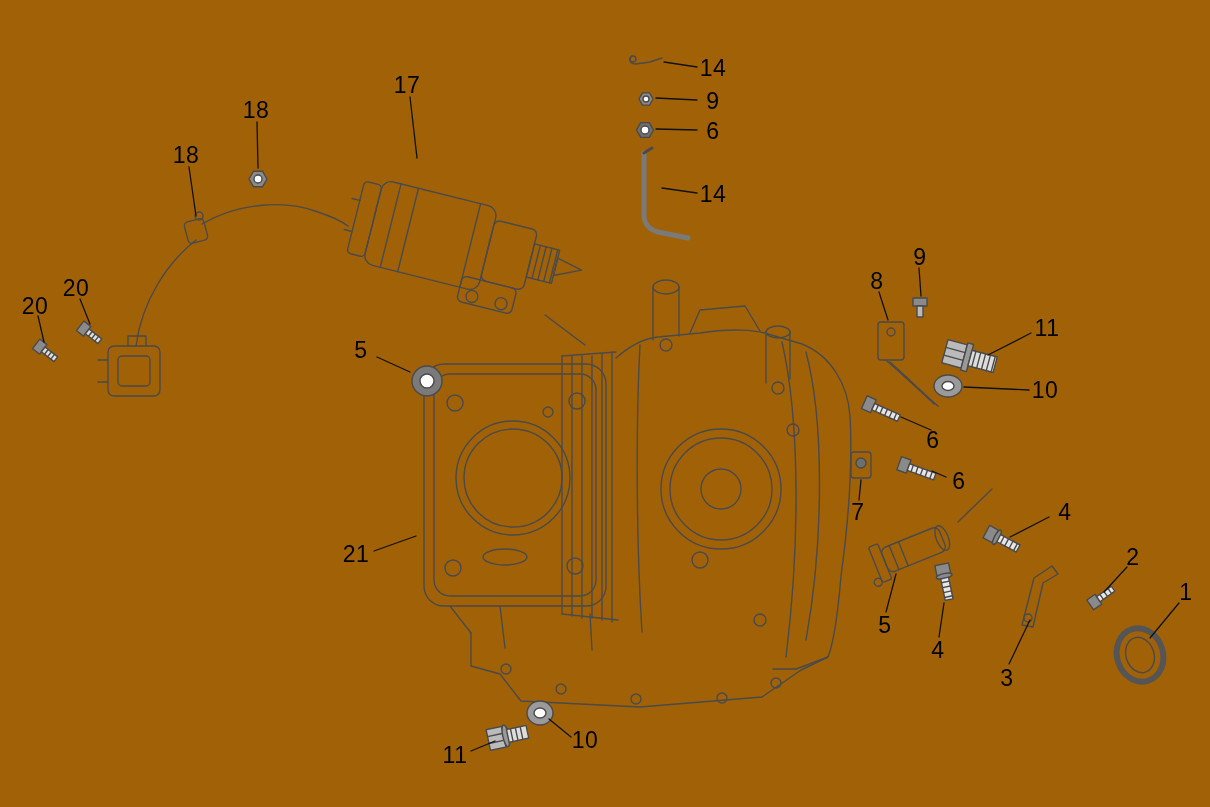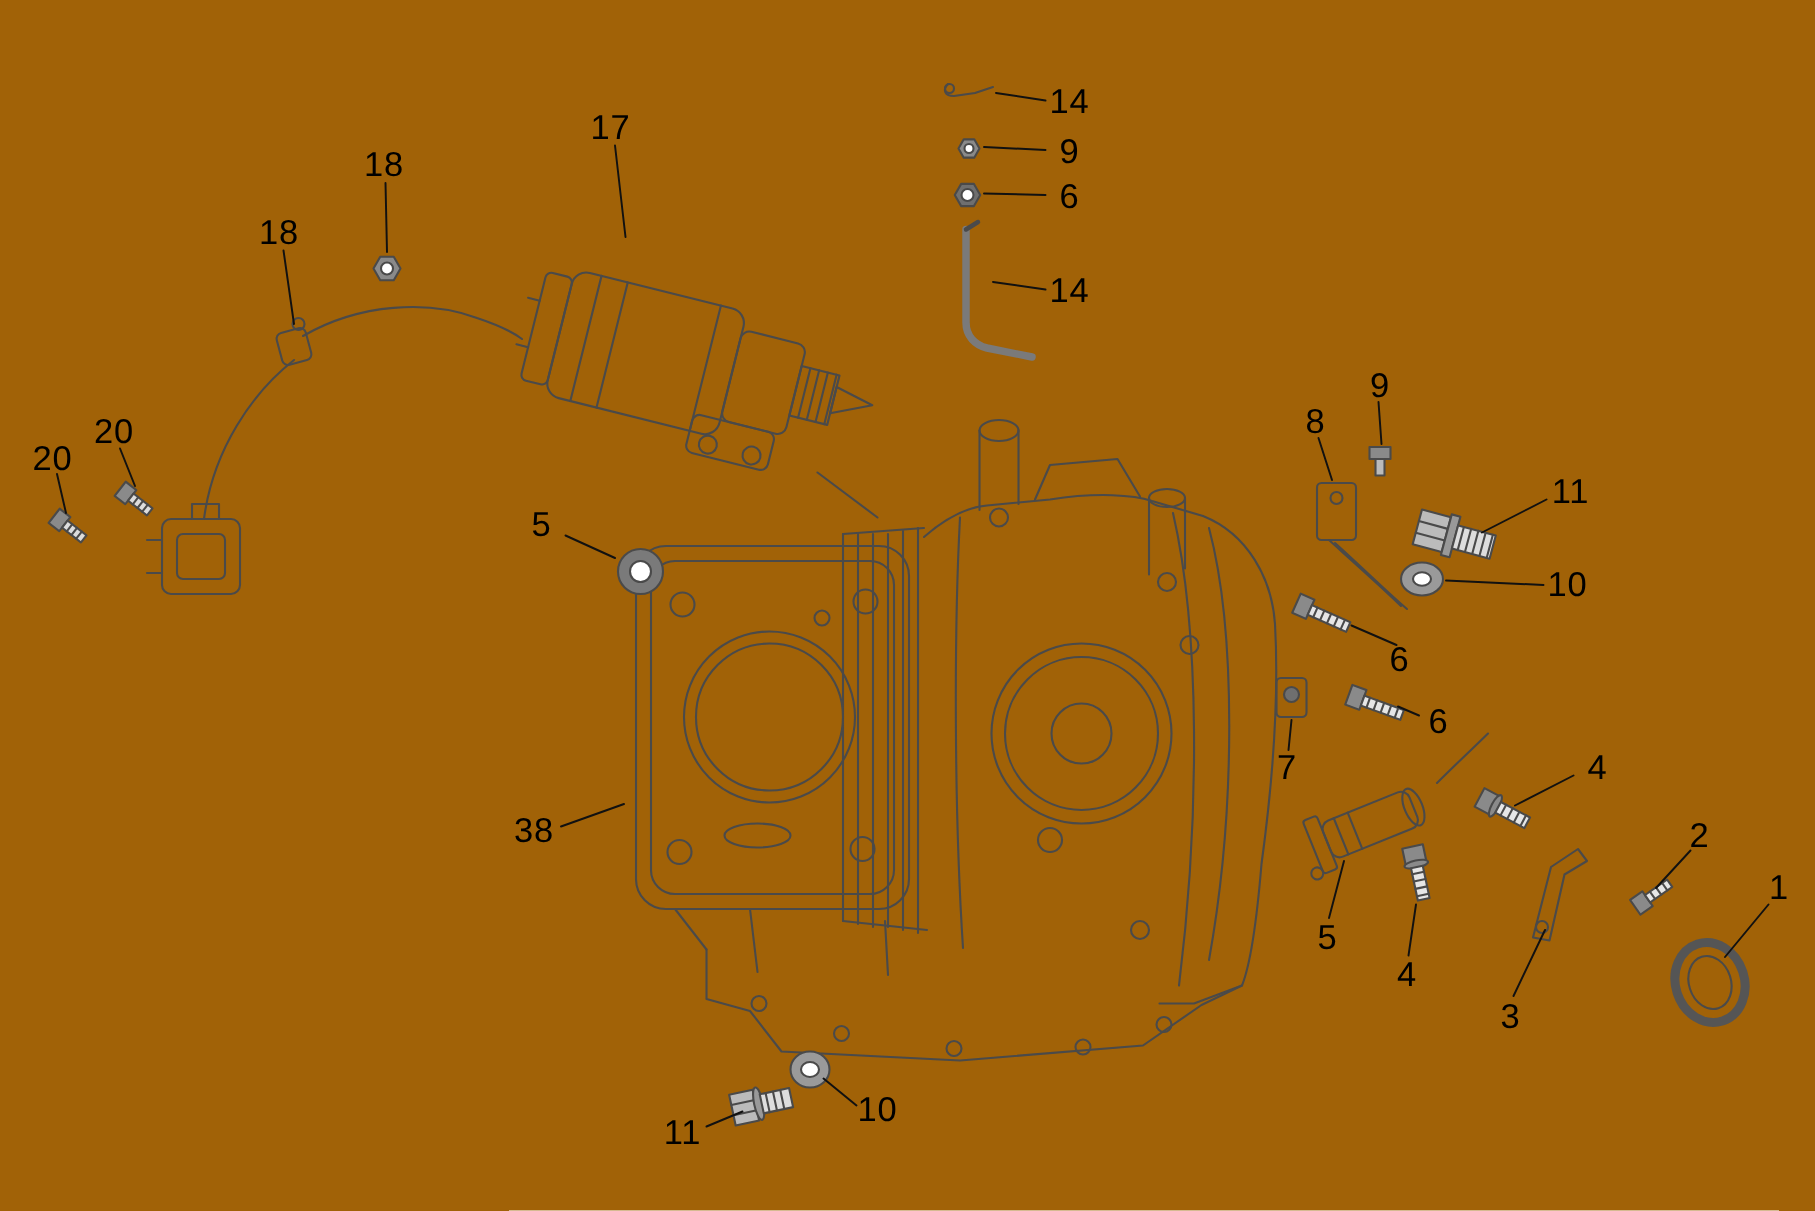--- a/index.html
+++ b/index.html
@@ -266,20 +266,20 @@
   <div class="callout" style="left:920px;top:257px">9</div>
   <div class="callout" style="left:877px;top:281px">8</div>
   <div class="callout" style="left:1047px;top:328px">11</div>
   <div class="callout" style="left:1045px;top:390px">10</div>
   <div class="callout" style="left:933px;top:440px">6</div>
   <div class="callout" style="left:959px;top:481px">6</div>
   <div class="callout" style="left:858px;top:512px">7</div>
   <div class="callout" style="left:1065px;top:512px">4</div>
   <div class="callout" style="left:1133px;top:557px">2</div>
   <div class="callout" style="left:1186px;top:592px">1</div>
-  <div class="callout" style="left:356px;top:554px">38</div>
+  <div class="callout" style="left:356px;top:554px">21</div>
   <div class="callout" style="left:885px;top:625px">5</div>
   <div class="callout" style="left:938px;top:650px">4</div>
   <div class="callout" style="left:1007px;top:678px">3</div>
   <div class="callout" style="left:455px;top:755px">11</div>
   <div class="callout" style="left:585px;top:740px">10</div>
 
 </div>
 
 </body></html>

